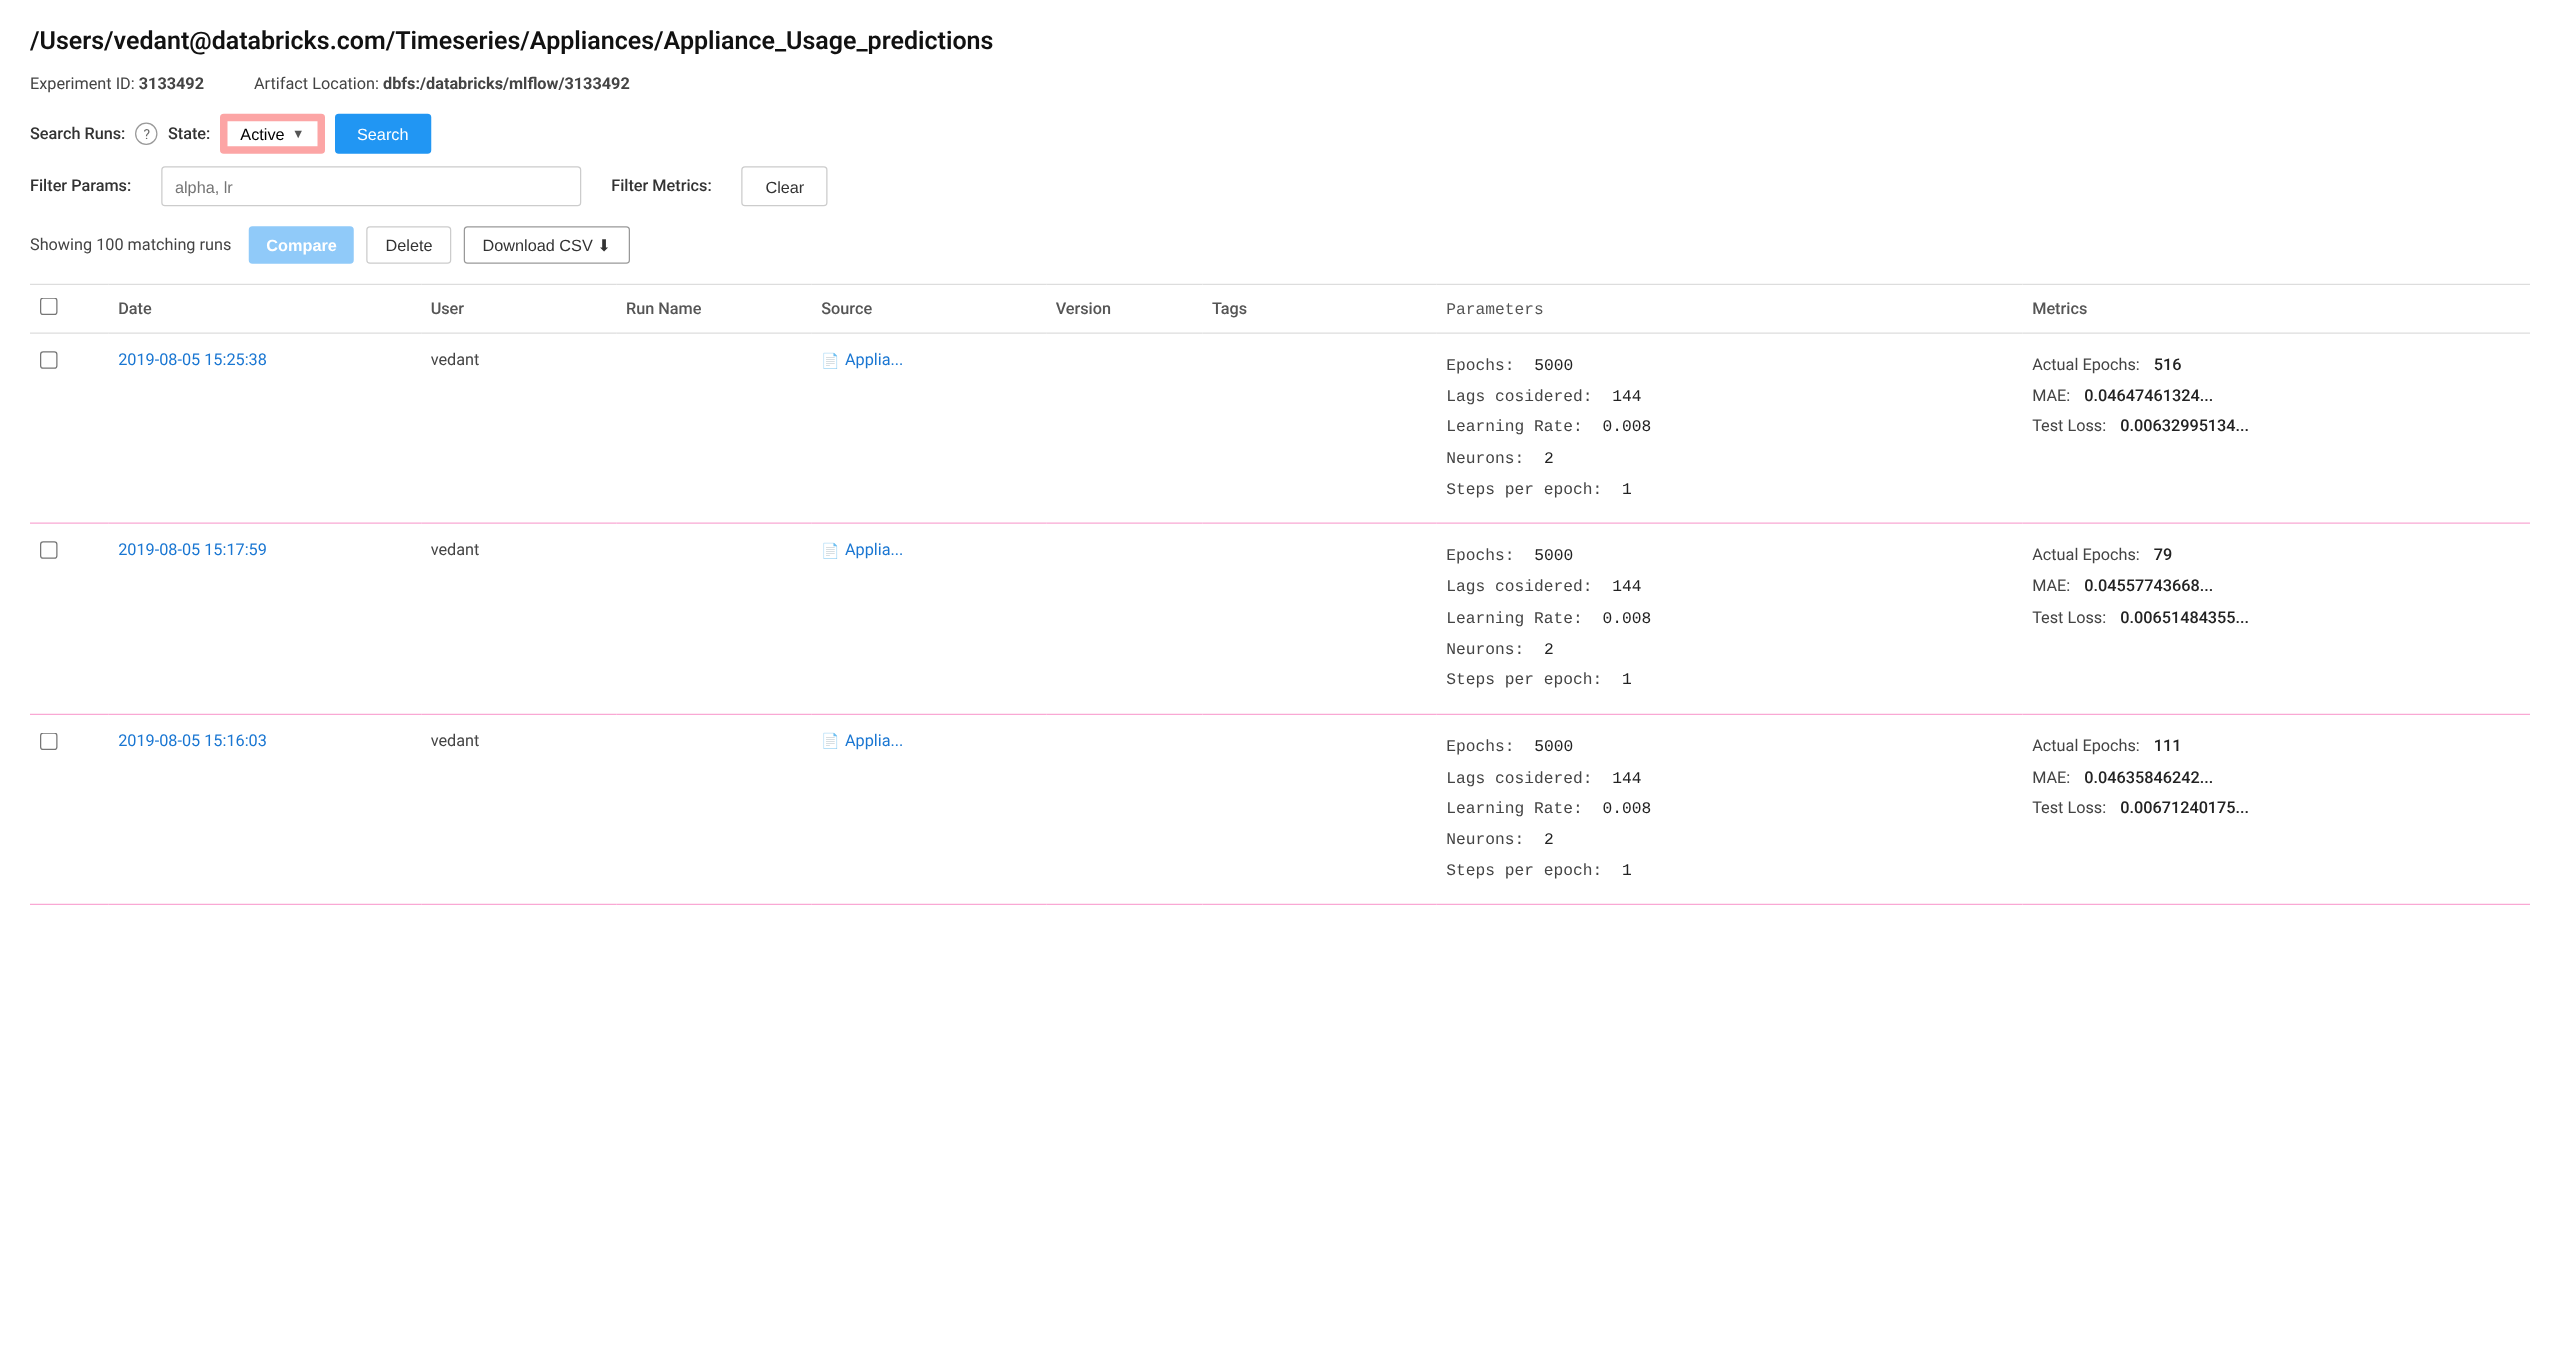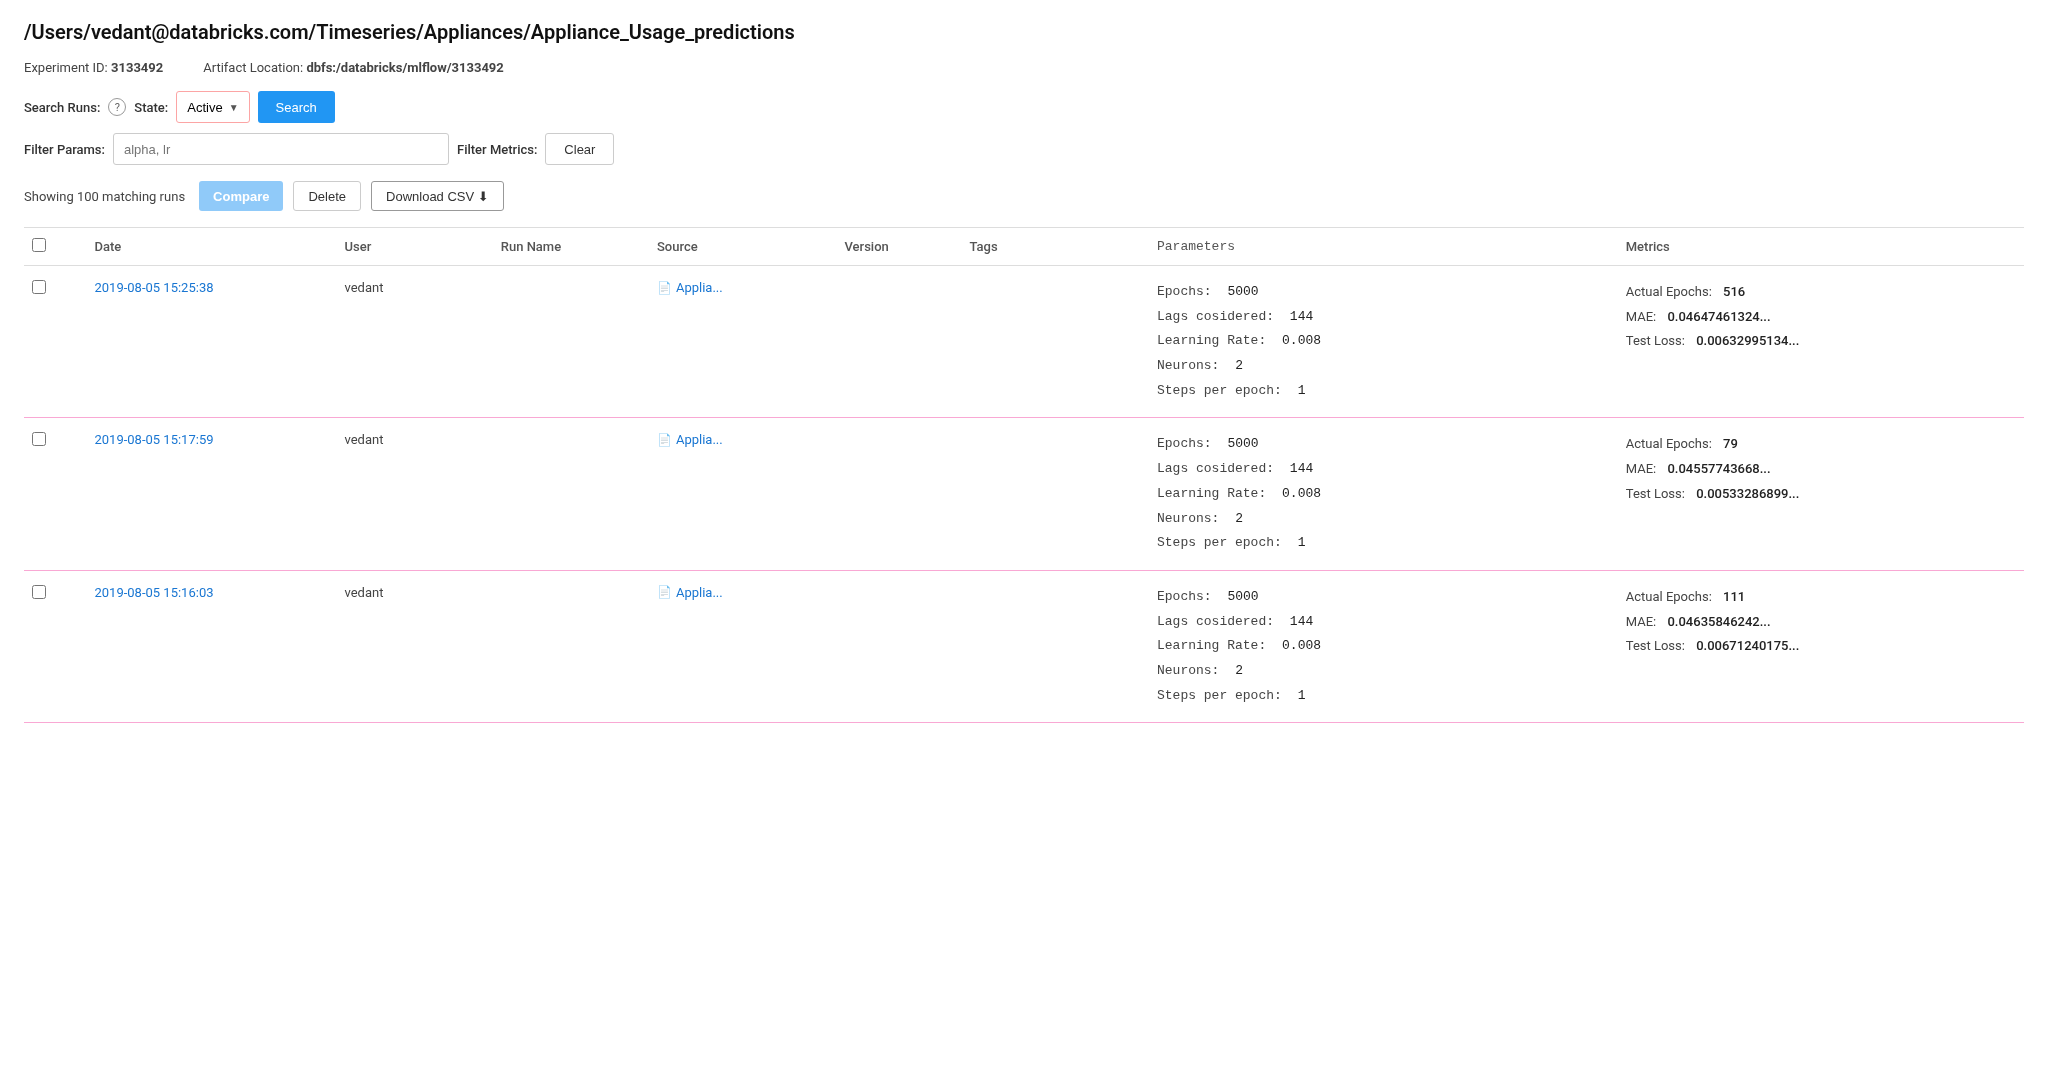--- a/index.html
+++ b/index.html
@@ -55,21 +55,21 @@
       color: #666;
       cursor: pointer;
       flex-shrink: 0;
     }
     .state-label {
       font-weight: 500;
       white-space: nowrap;
     }
     .state-dropdown {
       height: 32px;
-      border: 1px solid #fca5a5;
+      border: 6px solid #fca5a5;
       border-radius: 3px;
       padding: 0 10px;
       font-size: 13px;
       background: #fff;
       cursor: pointer;
       display: flex;
       align-items: center;
       gap: 6px;
       white-space: nowrap;
     }
@@ -80,21 +80,21 @@
       border: none;
       border-radius: 3px;
       padding: 0 18px;
       font-size: 13px;
       cursor: pointer;
       font-weight: 500;
     }
     .filter-row {
       display: flex;
       align-items: center;
-      gap: 8px;
+      gap: 24px;
       margin-bottom: 16px;
     }
     .filter-row label {
       white-space: nowrap;
       font-weight: 500;
       font-size: 13px;
     }
     .filter-input {
       height: 32px;
       border: 1px solid #ccc;
@@ -330,21 +330,21 @@
         <td class="col-params params-cell">
           <div class="param-line"><span class="param-key">Epochs:</span>&nbsp;<span class="param-val">5000</span></div>
           <div class="param-line"><span class="param-key">Lags cosidered:</span>&nbsp;<span class="param-val">144</span></div>
           <div class="param-line"><span class="param-key">Learning Rate:</span>&nbsp;<span class="param-val">0.008</span></div>
           <div class="param-line"><span class="param-key">Neurons:</span>&nbsp;<span class="param-val">2</span></div>
           <div class="param-line"><span class="param-key">Steps per epoch:</span>&nbsp;<span class="param-val">1</span></div>
         </td>
         <td class="col-metrics metrics-cell">
           <div class="param-line"><span class="param-key">Actual Epochs:</span>&nbsp;<span class="param-val">79</span></div>
           <div class="param-line"><span class="param-key">MAE:</span>&nbsp;<span class="param-val">0.04557743668...</span></div>
-          <div class="param-line"><span class="param-key">Test Loss:</span>&nbsp;<span class="param-val">0.00533286899...</span></div>
+          <div class="param-line"><span class="param-key">Test Loss:</span>&nbsp;<span class="param-val">0.00651484355...</span></div>
         </td>
       </tr>
       <tr>
         <td class="col-checkbox"><input type="checkbox" style=""></td>
         <td class="col-date run-date"><a href="#">2019-08-05 15:16:03</a></td>
         <td class="col-user">vedant</td>
         <td class="col-runname"></td>
         <td class="col-source">
           <a href="#" class="source-link"><span class="source-icon">📄</span>Applia...</a>
         </td>

